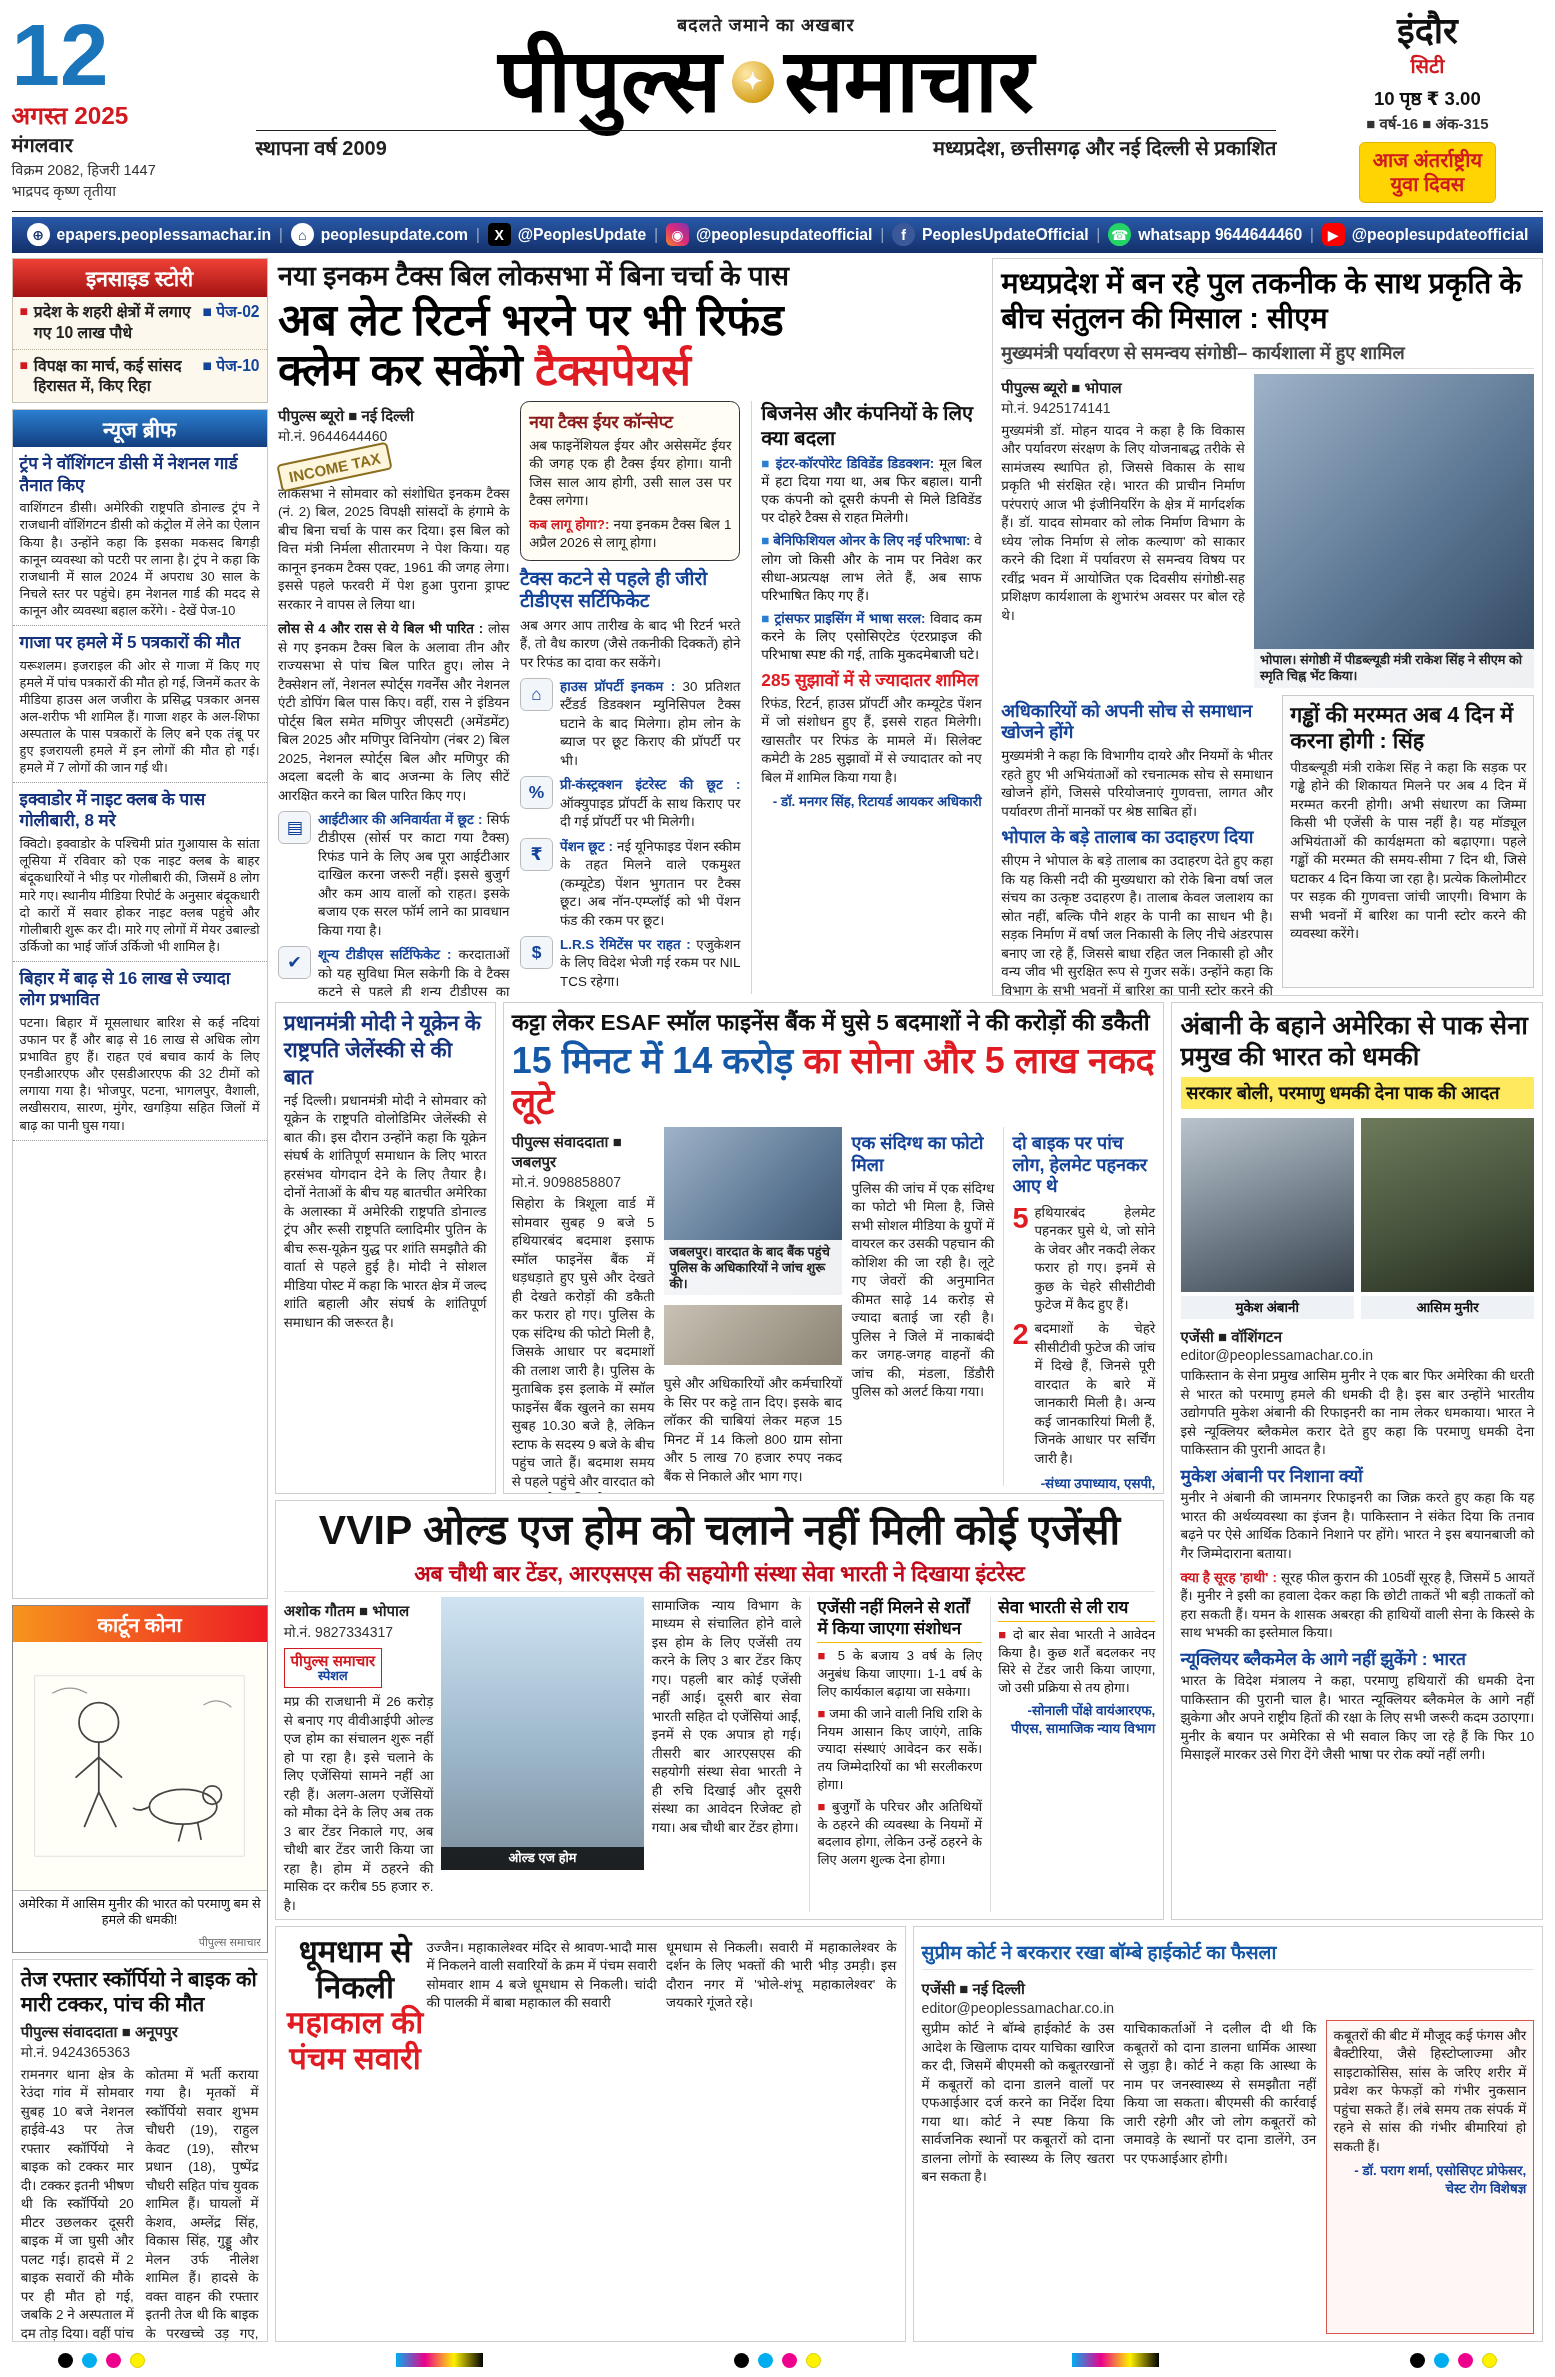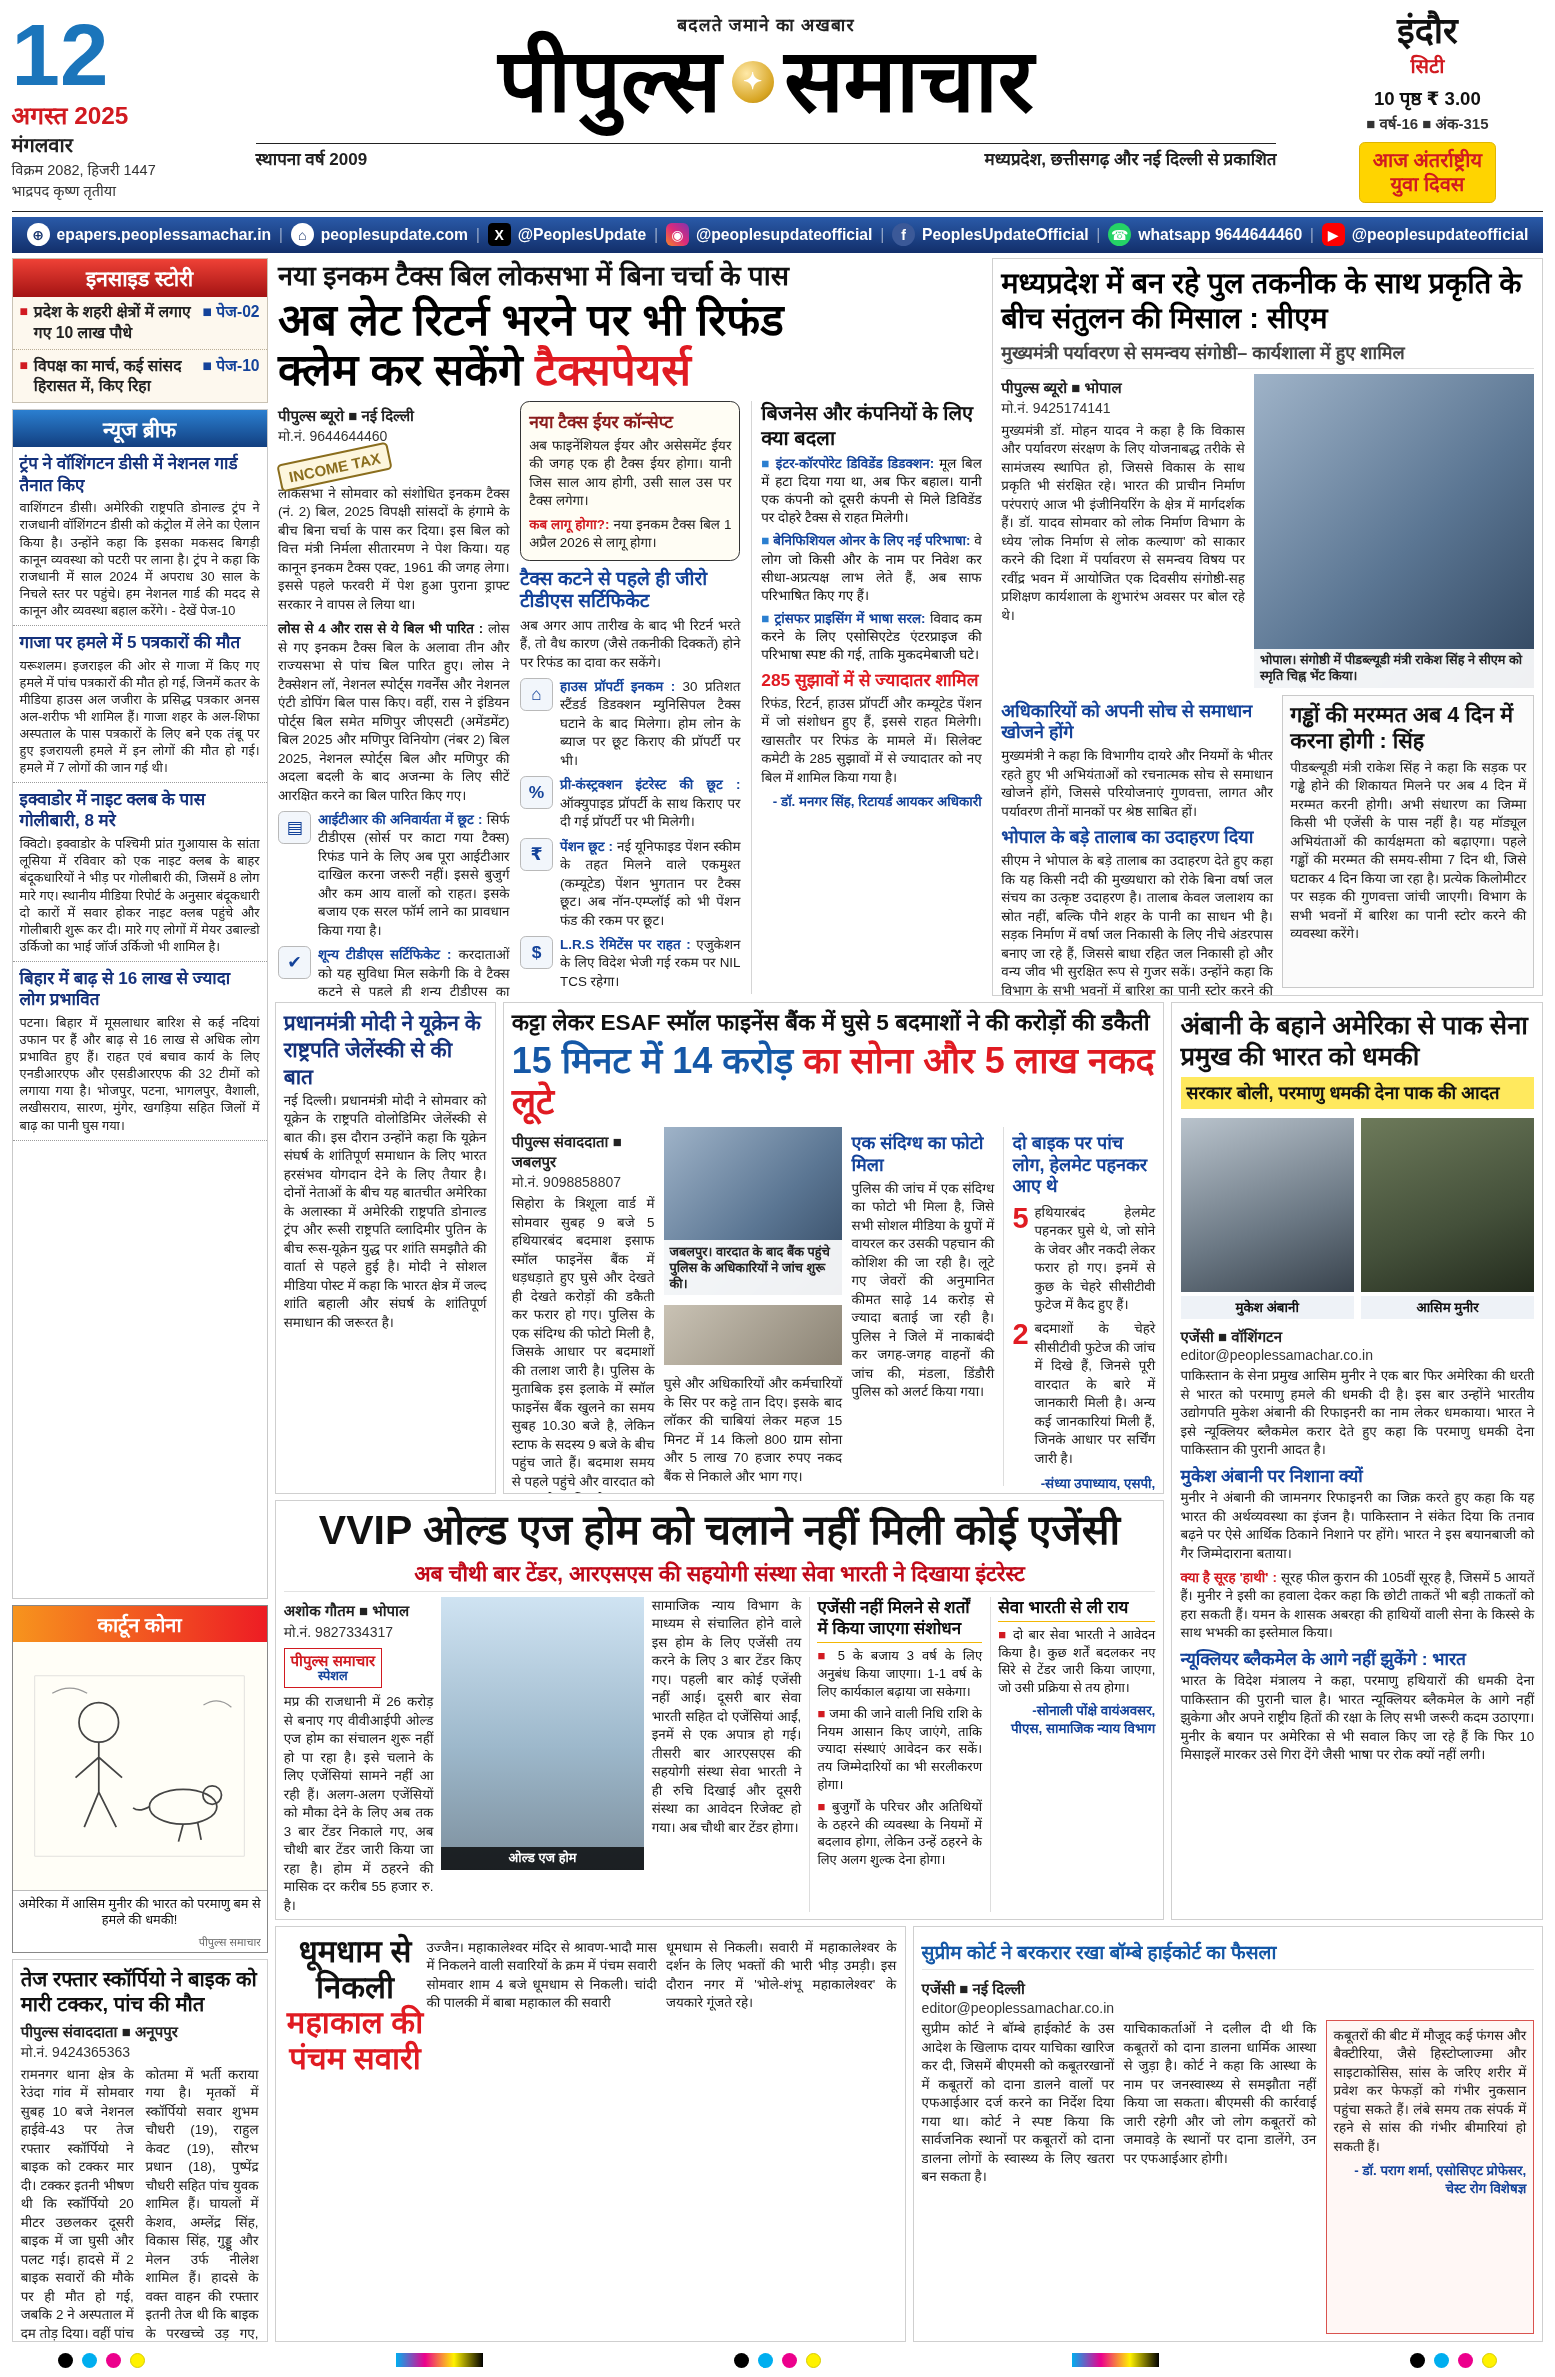--- a/index.html
+++ b/index.html
@@ -11,21 +11,21 @@
   .masthead{display:flex;align-items:stretch;height:204px;border-bottom:1.7px solid #222;padding-bottom:4.6px}
   .mh-left{width:209px;display:flex;flex-direction:column;justify-content:flex-start;padding-top:5.8px}
   .mh-day{font-size:87px;font-weight:bold;color:#1b75bb;line-height:.95}
   .mh-month{font-size:24.4px;font-weight:bold;color:#d11a20;margin-top:1.2px}
   .mh-weekday{font-size:20px;font-weight:bold;color:#222}
   .mh-cal{font-size:14.5px;color:#333;margin-top:1.2px}
   .mh-center{flex:1;text-align:center;display:flex;flex-direction:column;justify-content:flex-start;padding-top:3.5px}
   .mh-tagline{font-size:17.4px;font-weight:bold;letter-spacing:1.2px;color:#222}
   .mh-logo{font-size:88px;font-weight:900;color:#000;line-height:1.05;display:flex;align-items:center;justify-content:center;gap:10.5px;font-family:"Liberation Serif","DejaVu Serif",serif}
   .mh-emblem{width:42px;height:42px;border-radius:50%;background:radial-gradient(circle at 35% 30%,#ffe9a8,#d7a421 70%,#9c7412);display:inline-flex;align-items:center;justify-content:center;color:#fff;font-size:23px;flex:0 0 auto}
-  .mh-underline{display:flex;justify-content:space-between;border-top:1.7px solid #222;margin:15px 35px 0;padding-top:3.5px;font-size:17px;font-weight:bold;color:#222}
+  .mh-underline{display:flex;justify-content:space-between;border-top:1.7px solid #222;margin:2px 35px 0;padding-top:3.5px;font-size:20px;font-weight:bold;color:#222}
   .mh-right{width:232px;text-align:center;display:flex;flex-direction:column;align-items:center;gap:3.5px;padding-top:4.6px}
   .mh-city{font-size:36px;font-weight:900;color:#111;line-height:1}
   .mh-citylabel{font-size:20px;font-weight:bold;color:#d11a20}
   .mh-price{font-size:18.6px;font-weight:bold;color:#111;margin-top:2.3px}
   .mh-issue{font-size:15px;font-weight:bold;color:#333}
   .mh-event{background:#ffd400;border:1.2px solid #e0b400;border-radius:5.8px;color:#d11a20;font-weight:900;font-size:20px;line-height:1.2;padding:5.8px 12.8px;margin-top:4.6px}
 
   
   .social-bar{height:36px;background:linear-gradient(#2a5aa8,#122f6b);color:#fff;display:flex;align-items:center;justify-content:space-between;padding:0 15px;margin-top:4.6px}
   .soc-item{display:flex;align-items:center;gap:7px;font-size:15.7px;font-weight:bold;white-space:nowrap}
@@ -489,21 +489,21 @@
                 </div>
                 <div class="vvip-colD">
                   <div class="vcol-h">एजेंसी नहीं मिलने से शर्तों में किया जाएगा संशोधन</div>
                   <p class="vbul">5 के बजाय 3 वर्ष के लिए अनुबंध किया जाएगा। 1-1 वर्ष के लिए कार्यकाल बढ़ाया जा सकेगा।</p>
                   <p class="vbul">जमा की जाने वाली निधि राशि के नियम आसान किए जाएंगे, ताकि ज्यादा संस्थाएं आवेदन कर सकें। तय जिम्मेदारियों का भी सरलीकरण होगा।</p>
                   <p class="vbul">बुजुर्गों के परिचर और अतिथियों के ठहरने की व्यवस्था के नियमों में बदलाव होगा, लेकिन उन्हें ठहरने के लिए अलग शुल्क देना होगा।</p>
                 </div>
                 <div class="vvip-colE">
                   <div class="vcol-h">सेवा भारती से ली राय</div>
                   <p class="vbul">दो बार सेवा भारती ने आवेदन किया है। कुछ शर्तें बदलकर नए सिरे से टेंडर जारी किया जाएगा, जो उसी प्रक्रिया से तय होगा।</p>
-                  <div class="signoff">-सोनाली पोंक्षे वायंअवसर, पीएस, सामाजिक न्याय विभाग</div>
+                  <div class="signoff">-सोनाली पोंक्षे वायंआरएफ, पीएस, सामाजिक न्याय विभाग</div>
                 </div>
               </div>
             </article>
           </div>
         </div>
 
         <article class="art ambani">
           <h1>अंबानी के बहाने अमेरिका से पाक सेना प्रमुख की भारत को धमकी</h1>
           <div class="sub">सरकार बोली, परमाणु धमकी देना पाक की आदत</div>
           <div class="amb-photos">

